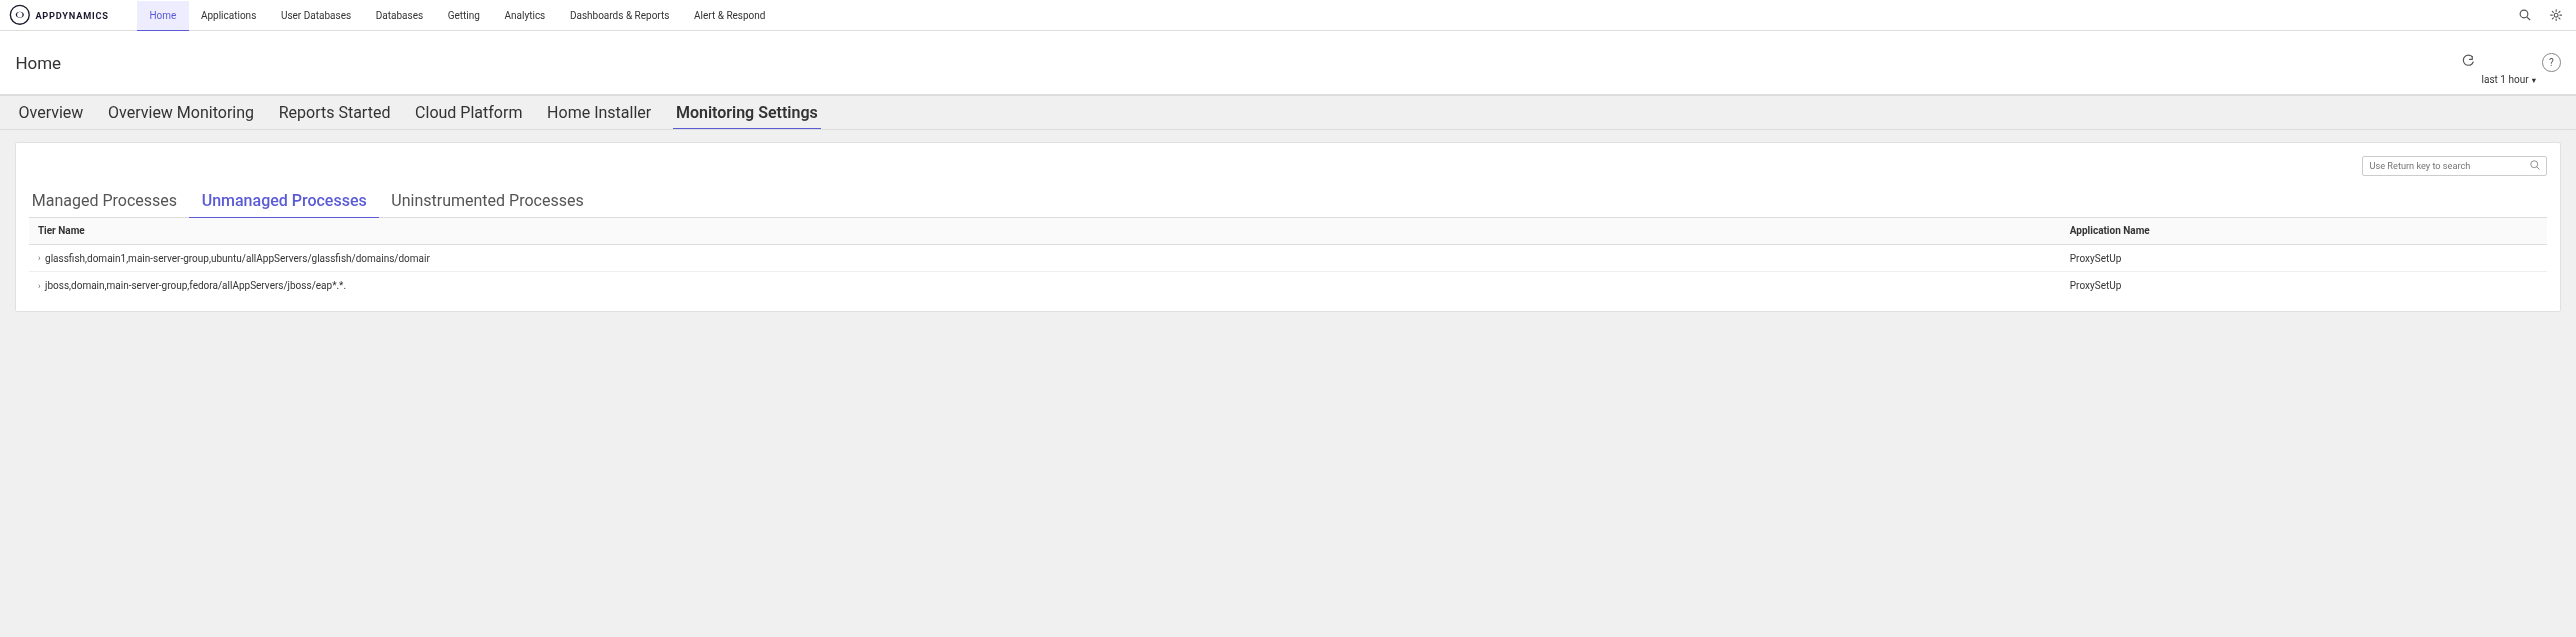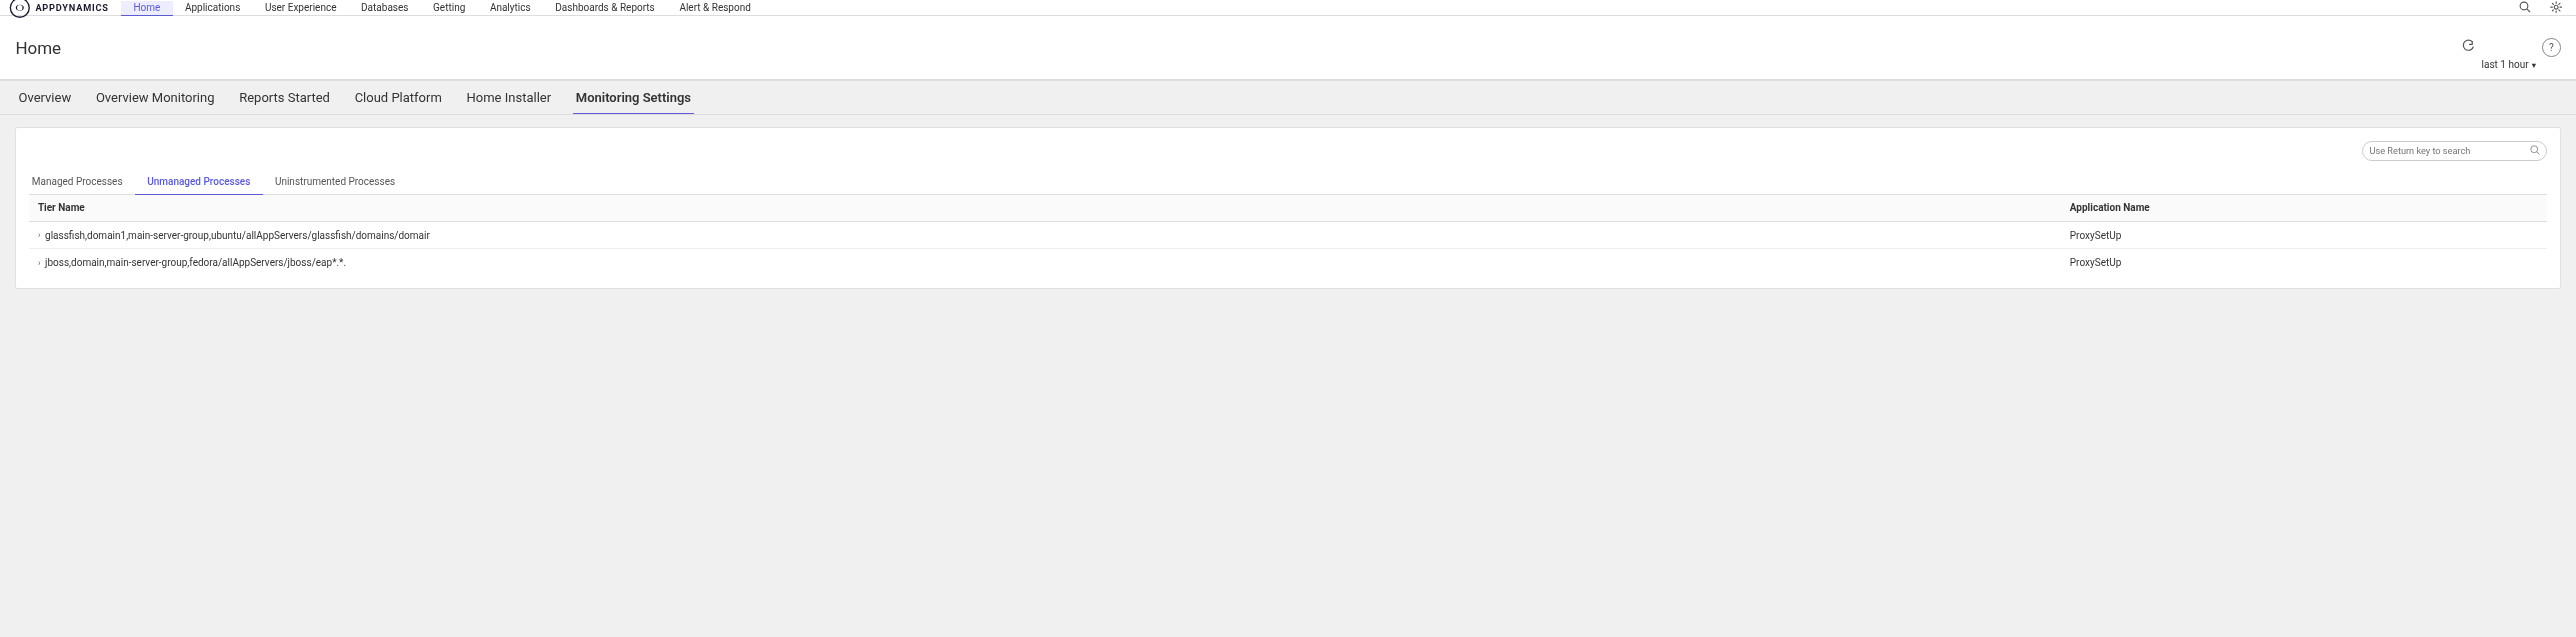--- a/index.html
+++ b/index.html
@@ -15,23 +15,23 @@
       color: #333;
       min-width: 924px;
     }
 
     
     .top-nav {
       background: #fff;
       border-bottom: 0.8px solid #ddd;
       display: flex;
       align-items: center;
-      height: 16px;
+      height: 31px;
       padding: 0 9.2px;
-      gap: 0;
+      gap: 16px;
     }
 
     .logo-area {
       display: flex;
       align-items: center;
       margin-right: 12.3px;
     }
 
     .logo-icon {
       width: 21.6px;
@@ -139,21 +139,21 @@
       border-bottom: 0.8px solid #ddd;
       display: flex;
       align-items: center;
       padding: 0 15.4px;
       gap: 18.5px;
       height: 34px;
     }
 
     .sub-tab {
       cursor: pointer;
-      font-size: 13px;
+      font-size: 16px;
       color: #333;
       padding: 0 3.1px;
       height: 100%;
       display: flex;
       align-items: center;
       border-bottom: 1.5px solid transparent;
       white-space: nowrap;
     }
 
     .sub-tab.active {
@@ -178,21 +178,21 @@
     .search-row {
       display: flex;
       justify-content: flex-end;
       margin-bottom: 9.2px;
     }
 
     .search-box {
       display: flex;
       align-items: center;
       border: 0.8px solid #ccc;
-      border-radius: 10px;
+      border-radius: 2px;
       padding: 3.1px 6.2px;
       gap: 4.6px;
       width: 185px;
       background: #fff;
     }
 
     .search-input {
       border: none;
       outline: none;
       font-size: 9.2px;
@@ -204,21 +204,21 @@
     
     .inner-tabs {
       display: flex;
       align-items: center;
       border-bottom: 0.8px solid #ddd;
       margin-bottom: 0;
     }
 
     .inner-tab {
       padding: 6.2px 12.3px;
-      font-size: 10px;
+      font-size: 16px;
       color: #555;
       cursor: pointer;
       border-bottom: 1.5px solid transparent;
       margin-bottom: -0.8px;
     }
 
     .inner-tab.active {
       color: #5b5bd6;
       border-bottom: 1.5px solid #5b5bd6;
       font-weight: 500;
@@ -284,21 +284,21 @@
       <circle cx="16" cy="16" r="14" fill="none" stroke="#1a1a2e" stroke-width="2"></circle>
       <path d="M10 16 C10 10, 22 10, 22 16 C22 22, 10 22, 10 16 Z" fill="#1a1a2e"></path>
       <circle cx="16" cy="16" r="4" fill="white"></circle>
     </svg>
     <span style="font-size:9.2px;font-weight:700;color:#1a1a2e;margin-left:4.6px;letter-spacing:0.8px;">APPDYNAMICS</span>
   </div>
 
   <div class="nav-items">
     <div class="nav-item active">Home</div>
     <div class="nav-item">Applications</div>
-    <div class="nav-item">User Experience</div>
+    <div class="nav-item">User Databases</div>
     <div class="nav-item">Databases</div>
     <div class="nav-item">Getting</div>
     <div class="nav-item">Analytics</div>
     <div class="nav-item">Dashboards &amp; Reports</div>
     <div class="nav-item">Alert &amp; Respond</div>
   </div>
 
   <div class="nav-right">
     <div class="nav-icon-btn">
       <svg width="12.3" height="12.3" viewBox="0 0 16 16" fill="none">

